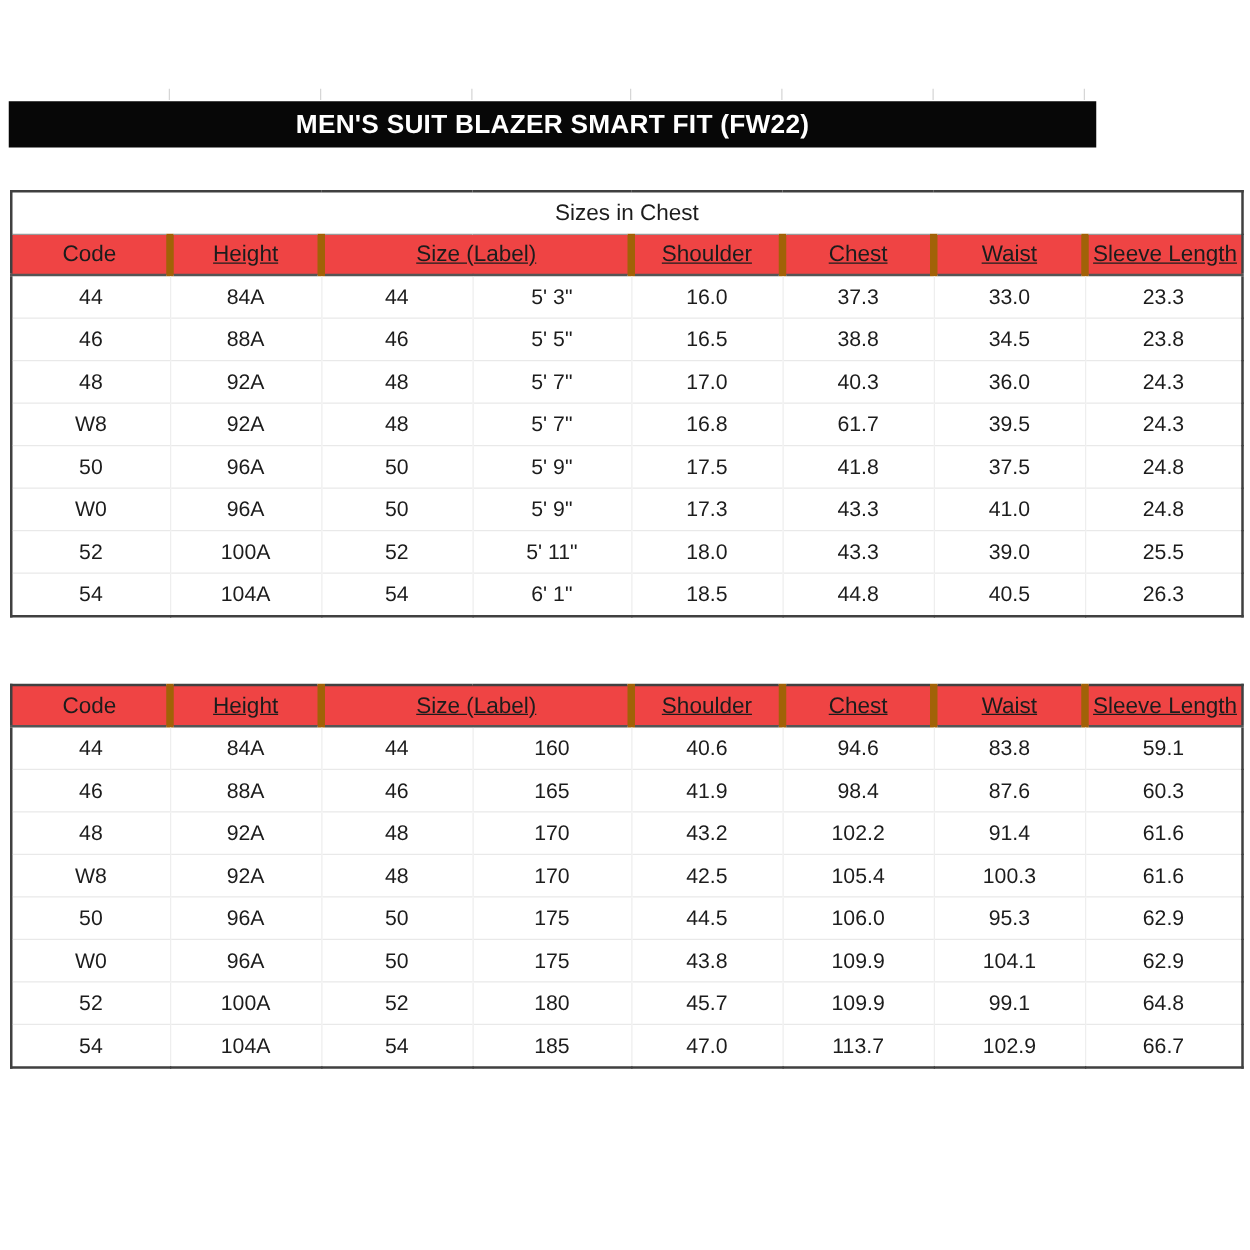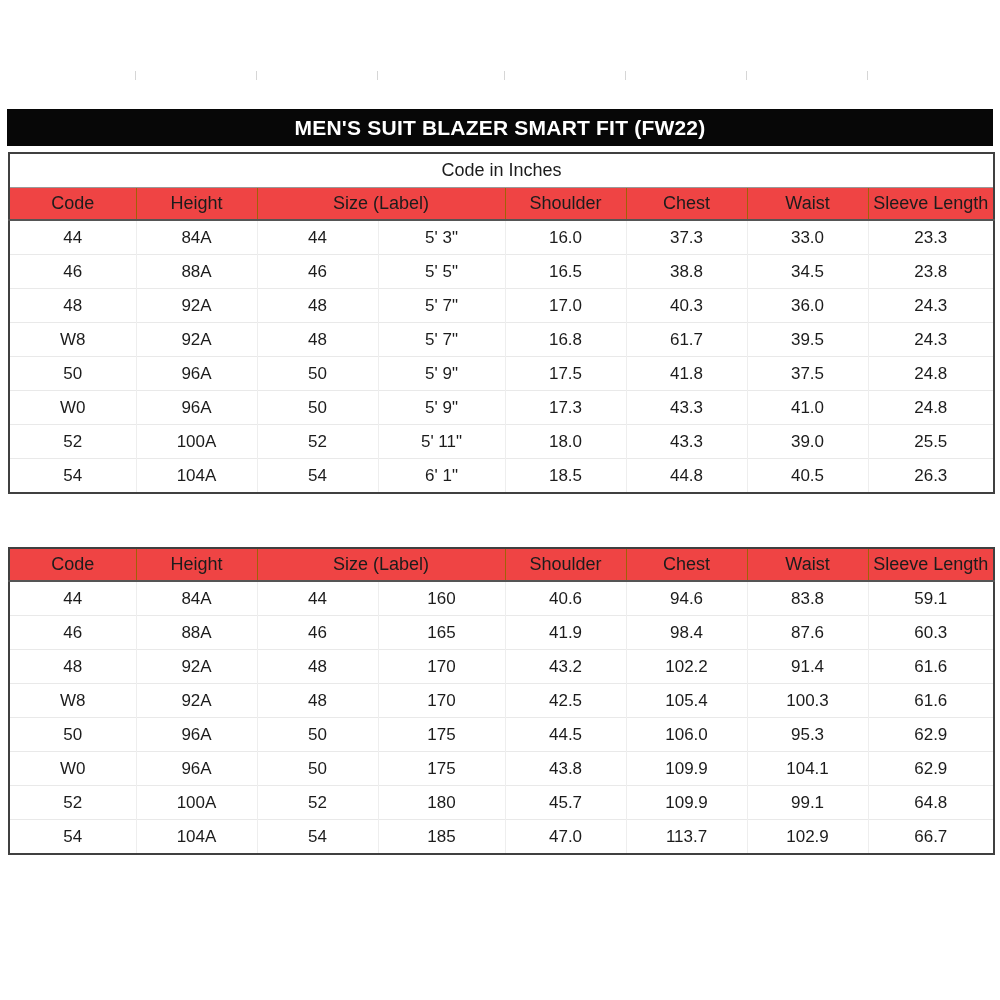--- a/index.html
+++ b/index.html
@@ -17,31 +17,30 @@
     position: absolute;
     top: 71px;
     width: 1px;
     height: 9px;
     background: #d6d6d6;
   }
   .title-bar {
     position: absolute;
     left: 7px;
     top: 81px;
-    width: 986px;
+    width: 870px;
     height: 37px;
     background: #070707;
     color: #ffffff;
     display: flex;
     align-items: center;
     justify-content: center;
     font-weight: bold;
     font-size: 21px;
     letter-spacing: 0.2px;
-    margin-top: 28px;
   }
   table.size-table {
     position: absolute;
     left: 8px;
     width: 985px;
     border-collapse: collapse;
     table-layout: fixed;
     border: 2px solid #404040;
     font-size: 17px;
   }
@@ -58,21 +57,21 @@
   }
   .header-row th {
     height: 31px;
     background: #ef4444;
     font-weight: normal;
     font-size: 18px;
     text-align: center;
     border-bottom: 2px solid #555555;
     padding: 0;
   }
-  .header-row th + th { border-left: 1px solid #a16207; }
+  .header-row th + th { border-left: 6px solid #a16207; text-decoration: underline; }
   tbody td {
     height: 33px;
     text-align: center;
     vertical-align: middle;
     border-top: 1px solid #e9e9e9;
     padding: 0;
   }
   tbody td + td { border-left: 1px solid #eeeeee; }
   tbody tr:first-child td { border-top: none; }
 </style>
@@ -97,21 +96,21 @@
       <col style="width:121px">
       <col style="width:121px">
       <col style="width:127px">
     <col style="width:121px">
       <col style="width:121px">
       <col style="width:121px">
       <col style="width:126px">
   </colgroup>
   <thead>
     <tr class="caption-row">
-      <th colspan="8">Code in Inches</th>
+      <th colspan="8">Sizes in Chest</th>
     </tr>
     <tr class="header-row">
       <th>Code</th>
       <th>Height</th>
       <th colspan="2">Size (Label)</th>
       <th>Shoulder</th>
       <th>Chest</th>
       <th>Waist</th>
       <th>Sleeve Length</th>
     </tr>

